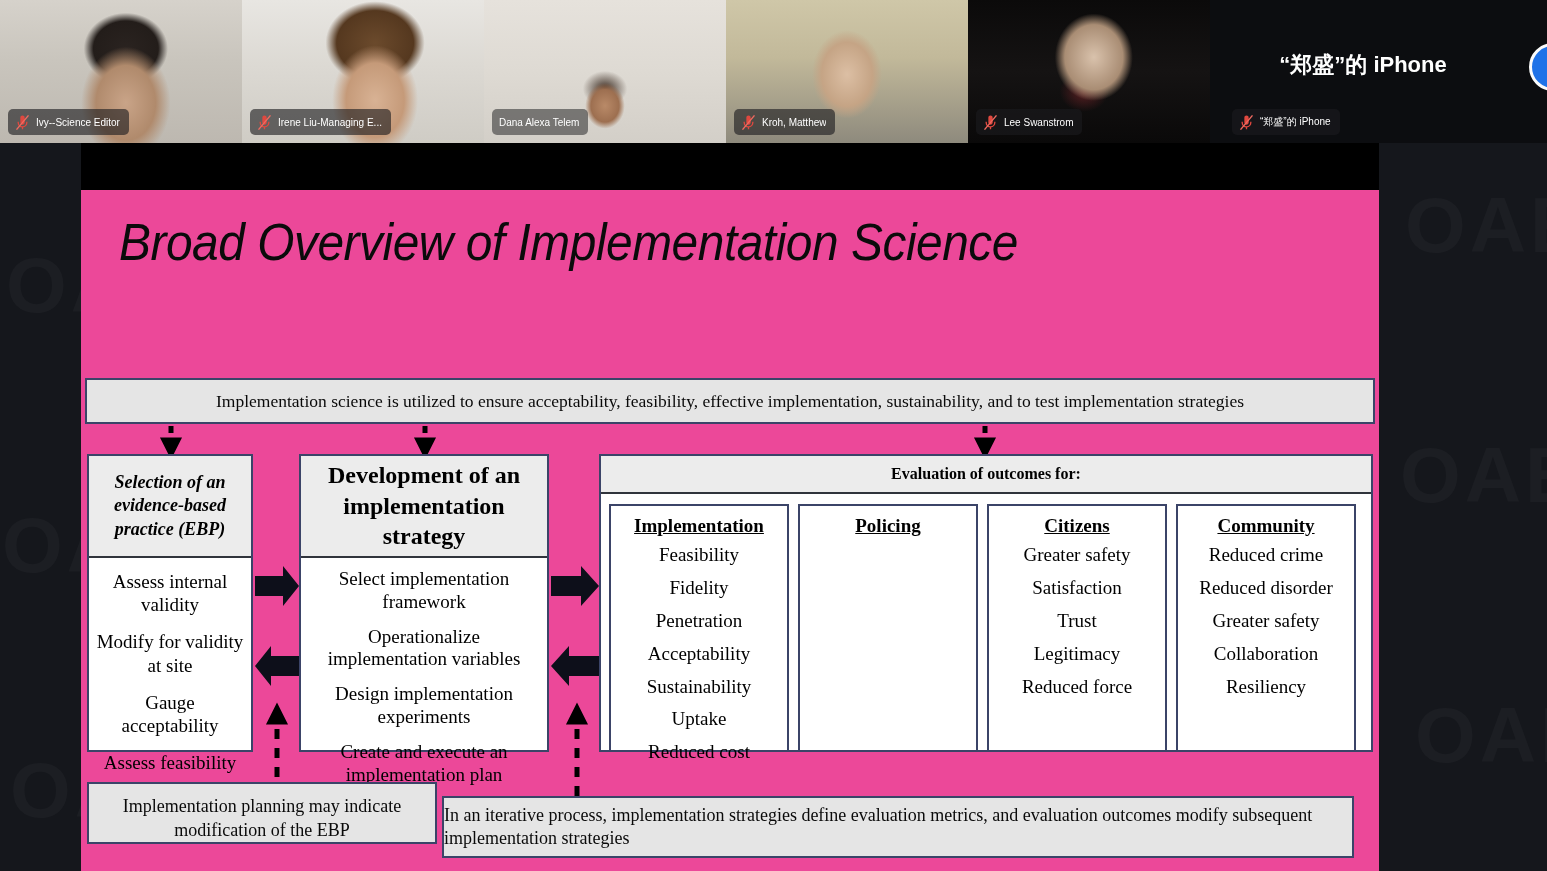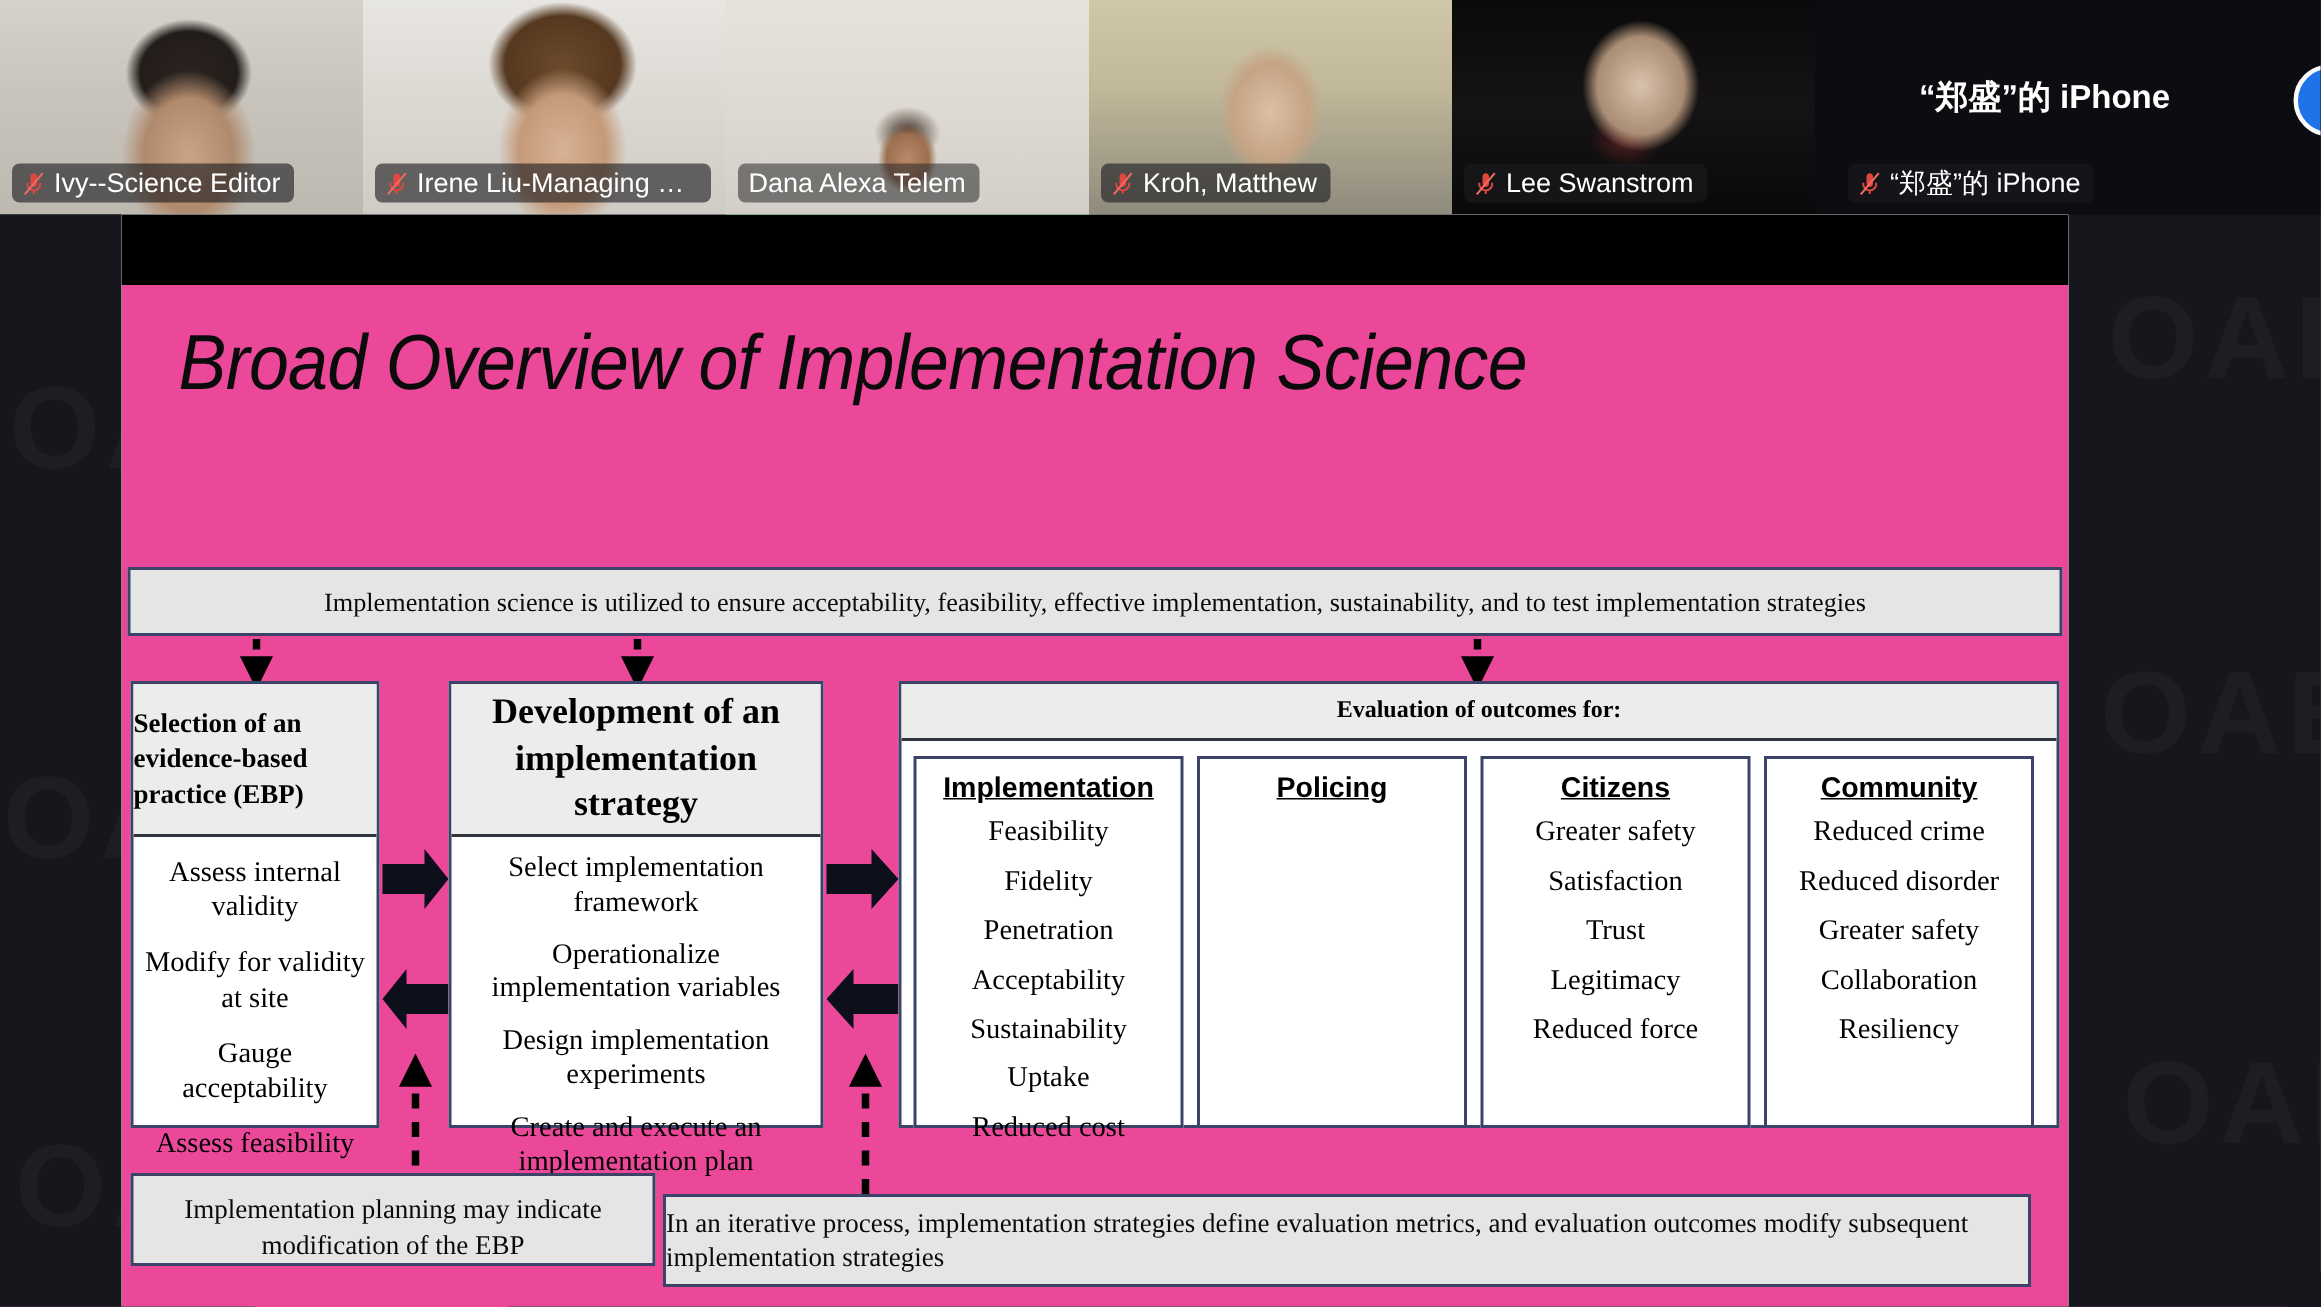--- a/index.html
+++ b/index.html
@@ -25,21 +25,21 @@
   }
   .tile { position: relative; width: 242px; height: 143px; overflow: hidden; flex: 0 0 auto; }
   .tile.active { outline: 3px solid #4ee39a; outline-offset: -3px; z-index: 3; }
   .tile-bg { position: absolute; inset: 0; }
   .nameplate {
     position: absolute; left: 8px; bottom: 8px; height: 26px;
     max-width: 224px;
     display: flex; align-items: center; gap: 6px;
     padding: 0 9px 0 7px; border-radius: 5px;
     background: rgba(28,28,30,0.62);
-    color: #fff; font-size: 18px; white-space: nowrap;
+    color: #fff; font-size: 10px; white-space: nowrap;
     overflow: hidden; text-overflow: ellipsis;
   }
   .nameplate .nm { overflow: hidden; text-overflow: ellipsis; white-space: nowrap; }
   .micmute { flex: 0 0 auto; width: 15px; height: 17px; display: block; }
 
   
   .f-ivy { background:
       radial-gradient(ellipse 62px 78px at 52% 72%, #c9a488 0%, #b08a6c 48%, rgba(176,138,108,0) 72%),
       radial-gradient(ellipse 54px 46px at 52% 34%, #2a2320 0%, #231d1a 60%, rgba(35,29,26,0) 78%),
       linear-gradient(180deg, #d6d2cb 0%, #c9c5bd 42%, #bdb8b0 100%); }
@@ -102,21 +102,21 @@
   
   #banner {
     left: 0; top: 0; width: 1290px; height: 46px;
     background: #e5e5e5; border: 2px solid #3b4468;
     display: flex; align-items: center; justify-content: center;
   }
   #banner .t { font-family: "Liberation Serif", serif; font-size: 17.5px; color: #0a0a0a; }
 
   
   #col1 { left: 2px; top: 76px; width: 166px; height: 298px; }
-  #col1 .hd { height: 102px; display: flex; align-items: center; justify-content: center; text-align: left; }
+  #col1 .hd { height: 102px; display: flex; align-items: center; justify-content: center; text-align: center; font-style: italic; }
   #col1 .hd span { font-family: "Liberation Serif", serif; font-weight: 700; font-size: 18px; line-height: 1.28; }
   #col1 .bd { padding: 12px 6px 0; text-align: center; }
   #col1 .bd li { list-style: none; font-family: "Liberation Serif", serif; font-size: 19px; line-height: 1.22; margin-bottom: 14px; }
 
   
   #col2 { left: 214px; top: 76px; width: 250px; height: 298px; }
   #col2 .hd { height: 102px; display: flex; align-items: center; justify-content: center; text-align: center; }
   #col2 .hd span { font-family: "Liberation Serif", serif; font-weight: 700; font-size: 24px; line-height: 1.28; }
   #col2 .bd { padding: 10px 8px 0; text-align: center; }
   #col2 .bd li { list-style: none; font-family: "Liberation Serif", serif; font-size: 19px; line-height: 1.2; margin-bottom: 12px; }
@@ -125,21 +125,21 @@
   #eval { left: 514px; top: 76px; width: 774px; height: 298px; }
   #eval .hd { height: 38px; display: flex; align-items: center; justify-content: center; }
   #eval .hd span { font-family: "Liberation Serif", serif; font-weight: 700; font-size: 16px; }
   #eval .cols { display: flex; gap: 0; padding: 10px 8px 0; height: 258px; }
   .ecol {
     border: 2px solid #3b4468; background: #fff;
     width: 180px; margin-right: 9px; padding: 9px 4px 0; text-align: center;
   }
   .ecol:last-child { margin-right: 0; }
   .ecol .h {
-    font-family: Liberation Sans, sans-serif; font-weight: 700; font-size: 19px;
+    font-family: Liberation Serif, serif; font-weight: 700; font-size: 19px;
     text-decoration: underline; margin-bottom: 8px; display: inline-block;
   }
   .ecol li { list-style: none; font-family: "Liberation Serif", serif; font-size: 19px; line-height: 1.1; margin-bottom: 12px; }
 
   
   #bot1 {
     left: 2px; top: 404px; width: 350px; height: 62px;
     background: #e5e5e5; border: 2px solid #3b4468;
     display: flex; align-items: flex-end; justify-content: center; text-align: center;
   }

